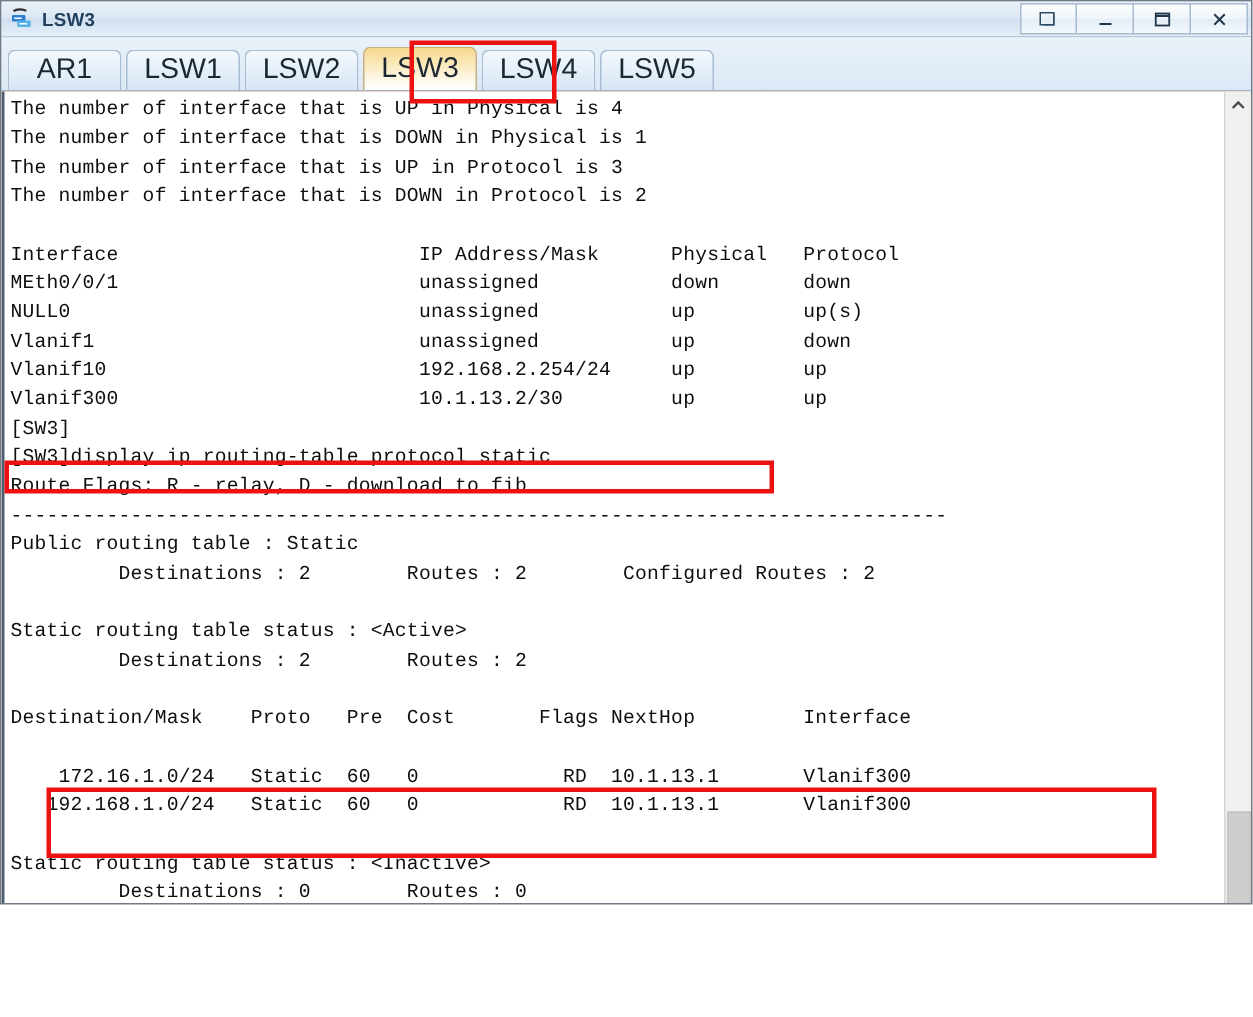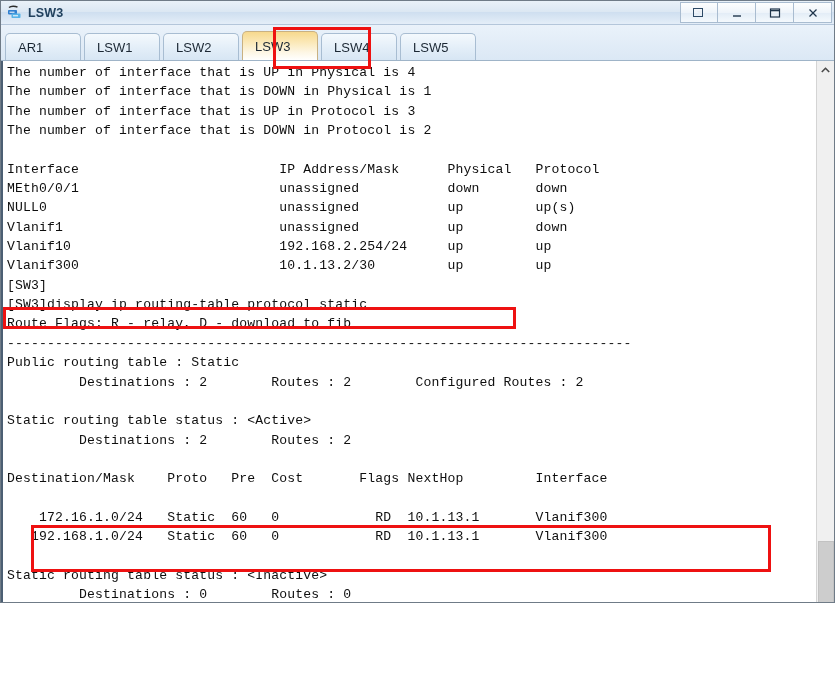--- a/index.html
+++ b/index.html
@@ -80,25 +80,26 @@
     border-bottom: 1px solid #9fb4c8;
     display: flex;
     align-items: flex-end;
     padding-left: 4px;
     box-sizing: border-box;
   }
   .tab {
     height: 27px;
     min-width: 76px;
     margin-right: 3px;
-    padding: 0 12px;
-    box-sizing: border-box;
-    display: flex;
-    align-items: center;
-    font-size: 13px;
+    padding: 0 0;
+    box-sizing: border-box;
+    display: flex;
+    align-items: center;
+    justify-content: center;
+    font-size: 19px;
     color: #1b2733;
     border: 1px solid #a8bdd2;
     border-bottom: none;
     border-radius: 5px 5px 0 0;
     background: linear-gradient(to bottom, #f4f9fd 0%, #e3eef8 55%, #d7e6f4 100%);
     white-space: nowrap;
   }
   .tab.active {
     background: linear-gradient(to bottom, #f7d98d 0%, #fbe9b9 38%, #fdf6e4 72%, #ffffff 100%);
     border-color: #c9b182;

